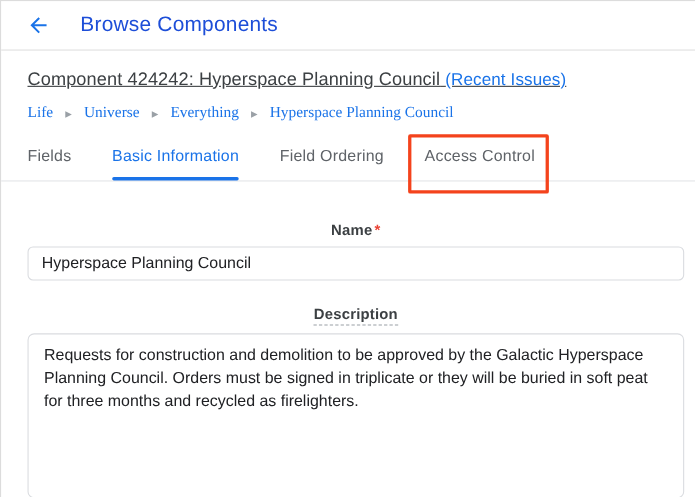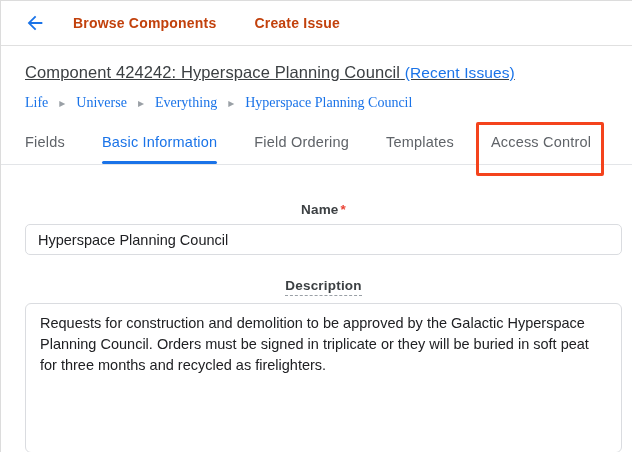--- a/index.html
+++ b/index.html
@@ -21,23 +21,23 @@
     border-bottom: 1px solid #e0e0e0;
     padding-left: 22px;
   }
   .back-btn {
     width: 24px; height: 24px;
     display: flex; align-items: center; justify-content: center;
     cursor: pointer;
     margin-right: 26px;
   }
   .topbar-link {
-    color: #c2410c;
-    font-size: 14px;
-    font-weight: 700;
+    color: #1d4ed8;
+    font-size: 19px;
+    font-weight: 400;
     letter-spacing: .2px;
     text-decoration: none;
     margin-right: 38px;
     cursor: pointer;
   }
 
   
   .page-header { padding: 17px 24px 0 24px; text-decoration: underline; }
   .title-line { font-size: 16.5px; color: #3c4043; letter-spacing: .1px; }
   .title-line .recent {
@@ -145,21 +145,20 @@
 
 <div class="topbar">
   <div class="back-btn">
     <span style="display:flex;">
       <svg width="22" height="22" viewBox="0 0 24 24" fill="#1a73e8">
         <path d="M20 11H7.83l5.59-5.59L12 4l-8 8 8 8 1.41-1.41L7.83 13H20v-2z"></path>
       </svg>
     </span>
   </div>
   <a class="topbar-link">Browse Components</a>
-  <a class="topbar-link">Create Issue</a>
 </div>
 
 <div class="page-header">
   <div class="title-line">
     <span>Component 424242: Hyperspace Planning Council</span>
     <a class="recent">(Recent Issues)</a>
   </div>
 </div>
 
 <div class="breadcrumb">
@@ -169,21 +168,20 @@
   <span class="crumb-sep">▸</span>
   <a class="crumb">Everything</a>
   <span class="crumb-sep">▸</span>
   <a class="crumb">Hyperspace Planning Council</a>
 </div>
 
 <div class="tabbar">
   <div class="tab">Fields</div>
   <div class="tab active">Basic Information</div>
   <div class="tab">Field Ordering</div>
-  <div class="tab">Templates</div>
   <div class="tab">
     <span>Access Control</span>
     <div class="annotation-box"></div>
   </div>
 </div>
 
 <div class="form-area">
   <div>
     <div class="field-label">
       <span>Name</span><span class="req">*</span>

